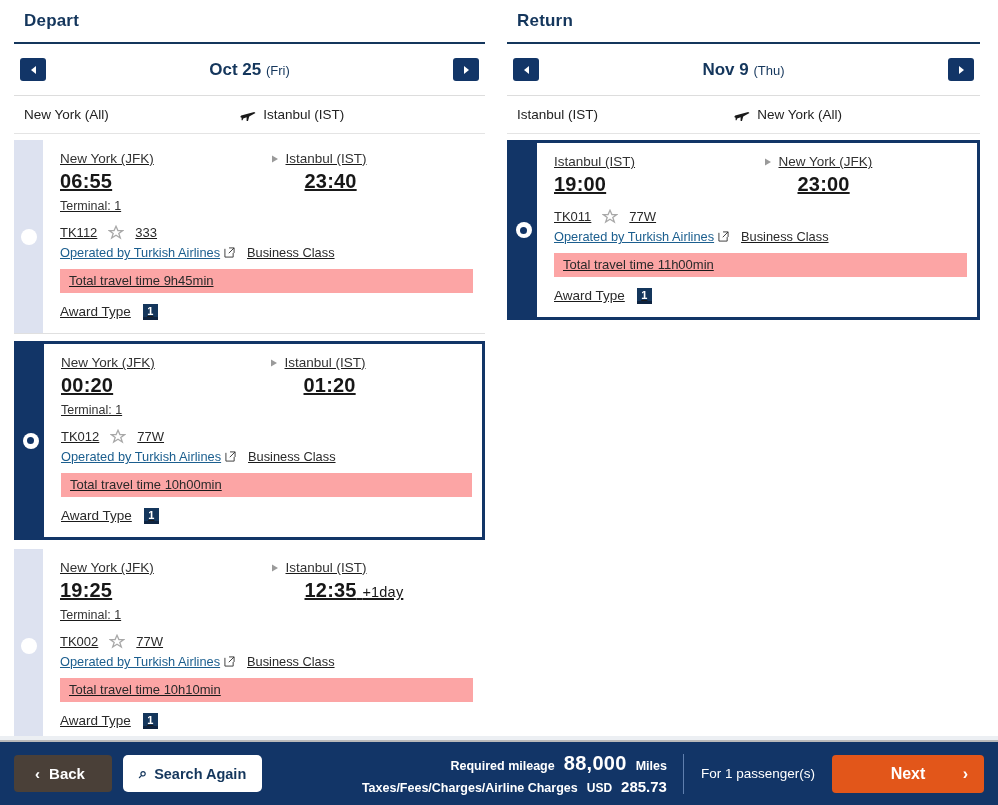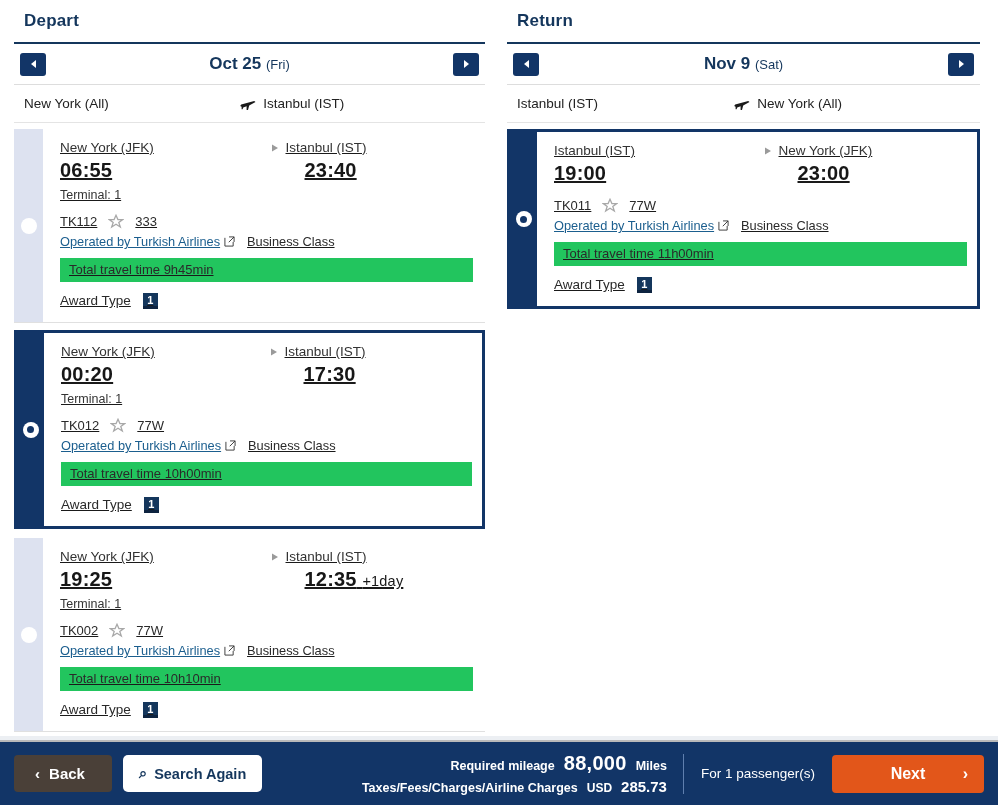--- a/index.html
+++ b/index.html
@@ -24,21 +24,21 @@
     font-size: 17px;
     font-weight: bold;
     color: #14365c;
     letter-spacing: .2px;
     padding: 11px 0 11px 10px;
   }
   .title-rule { border-bottom: 2px solid #14365c; height: 0; }
 
   
   .datebar {
-    height: 41px;
+    height: 52px;
     display: flex; align-items: center; justify-content: space-between;
     padding: 0 6px;
     border-bottom: 1px solid #dddddd;
   }
   .navbtn {
     width: 26px; height: 23px;
     background: #123567;
     border-radius: 3px;
     display: flex; align-items: center; justify-content: center;
     cursor: pointer;
@@ -122,21 +122,21 @@
   .oprow { display: flex; align-items: center; gap: 12px; margin-top: 2px; }
   .oplink {
     font-size: 12.8px; color: #1b5e8e;
     text-decoration: underline; cursor: pointer;
     display: inline-flex; align-items: center; gap: 4px;
   }
   .ext-ic { display: block; }
   .cabin { font-size: 12.8px; color: #2a2a2a; }
 
   .travel {
-    margin-top: 9px; background: #22c55e;
+    margin-top: 9px; background: #fca5a5;
     font-size: 13px; color: #2a2a2a;
     padding: 4px 8px 5px 9px;
     margin-right: 12px;
   }
   .card.selected .travel { margin-right: 10px; }
 
   .awardrow {
     display: flex; gap: 12px;
     margin-top: 11px; margin-bottom: 4px;
   }
@@ -305,21 +305,21 @@
                 <div class="time">00:20</div>
               </div>
               <div class="seg arr">
                 <div class="city">
                   <svg class="tri" width="10" height="10" viewBox="0 0 10 10">
                     <polygon points="2,1.5 2,8.5 8,5" fill="#9a9a9a"></polygon>
                   </svg>
                   <span>Istanbul (IST)</span>
                 </div>
                 <div class="time">
-                  <span>17:30</span>
+                  <span>01:20</span>
                   <span class="plusday"></span>
                 </div>
               </div>
             </div>
             <div class="terminal">Terminal: 1</div>
             <div class="fltrow">
               <span>TK012</span>
               <svg class="star-ic" width="16" height="16" viewBox="0 0 20 20">
                 <path d="M10,1.6 L12.4,7.0 L18.3,7.0 L13.5,10.6 L15.4,16.3 L10,12.9 L4.6,16.3 L6.5,10.6 L1.7,7.0 L7.6,7.0 Z" fill="none" stroke="#a8a8a8" stroke-width="1.6"></path>
               </svg>
@@ -405,21 +405,21 @@
       <div class="title-rule"></div>
 
       <div class="datebar">
         <div class="navbtn">
           <svg width="9" height="10" viewBox="0 0 9 10">
             <polygon points="7,1 7,9 2,5" fill="#ffffff"></polygon>
           </svg>
         </div>
         <div class="date-label">
           <span>Nov 9</span>
-          <span class="dow">(Sat)</span>
+          <span class="dow">(Thu)</span>
         </div>
         <div class="navbtn">
           <svg width="9" height="10" viewBox="0 0 9 10">
             <polygon points="2,1 2,9 7,5" fill="#ffffff"></polygon>
           </svg>
         </div>
       </div>
 
       <div class="routerow">
         <div class="from">Istanbul (IST)</div>

